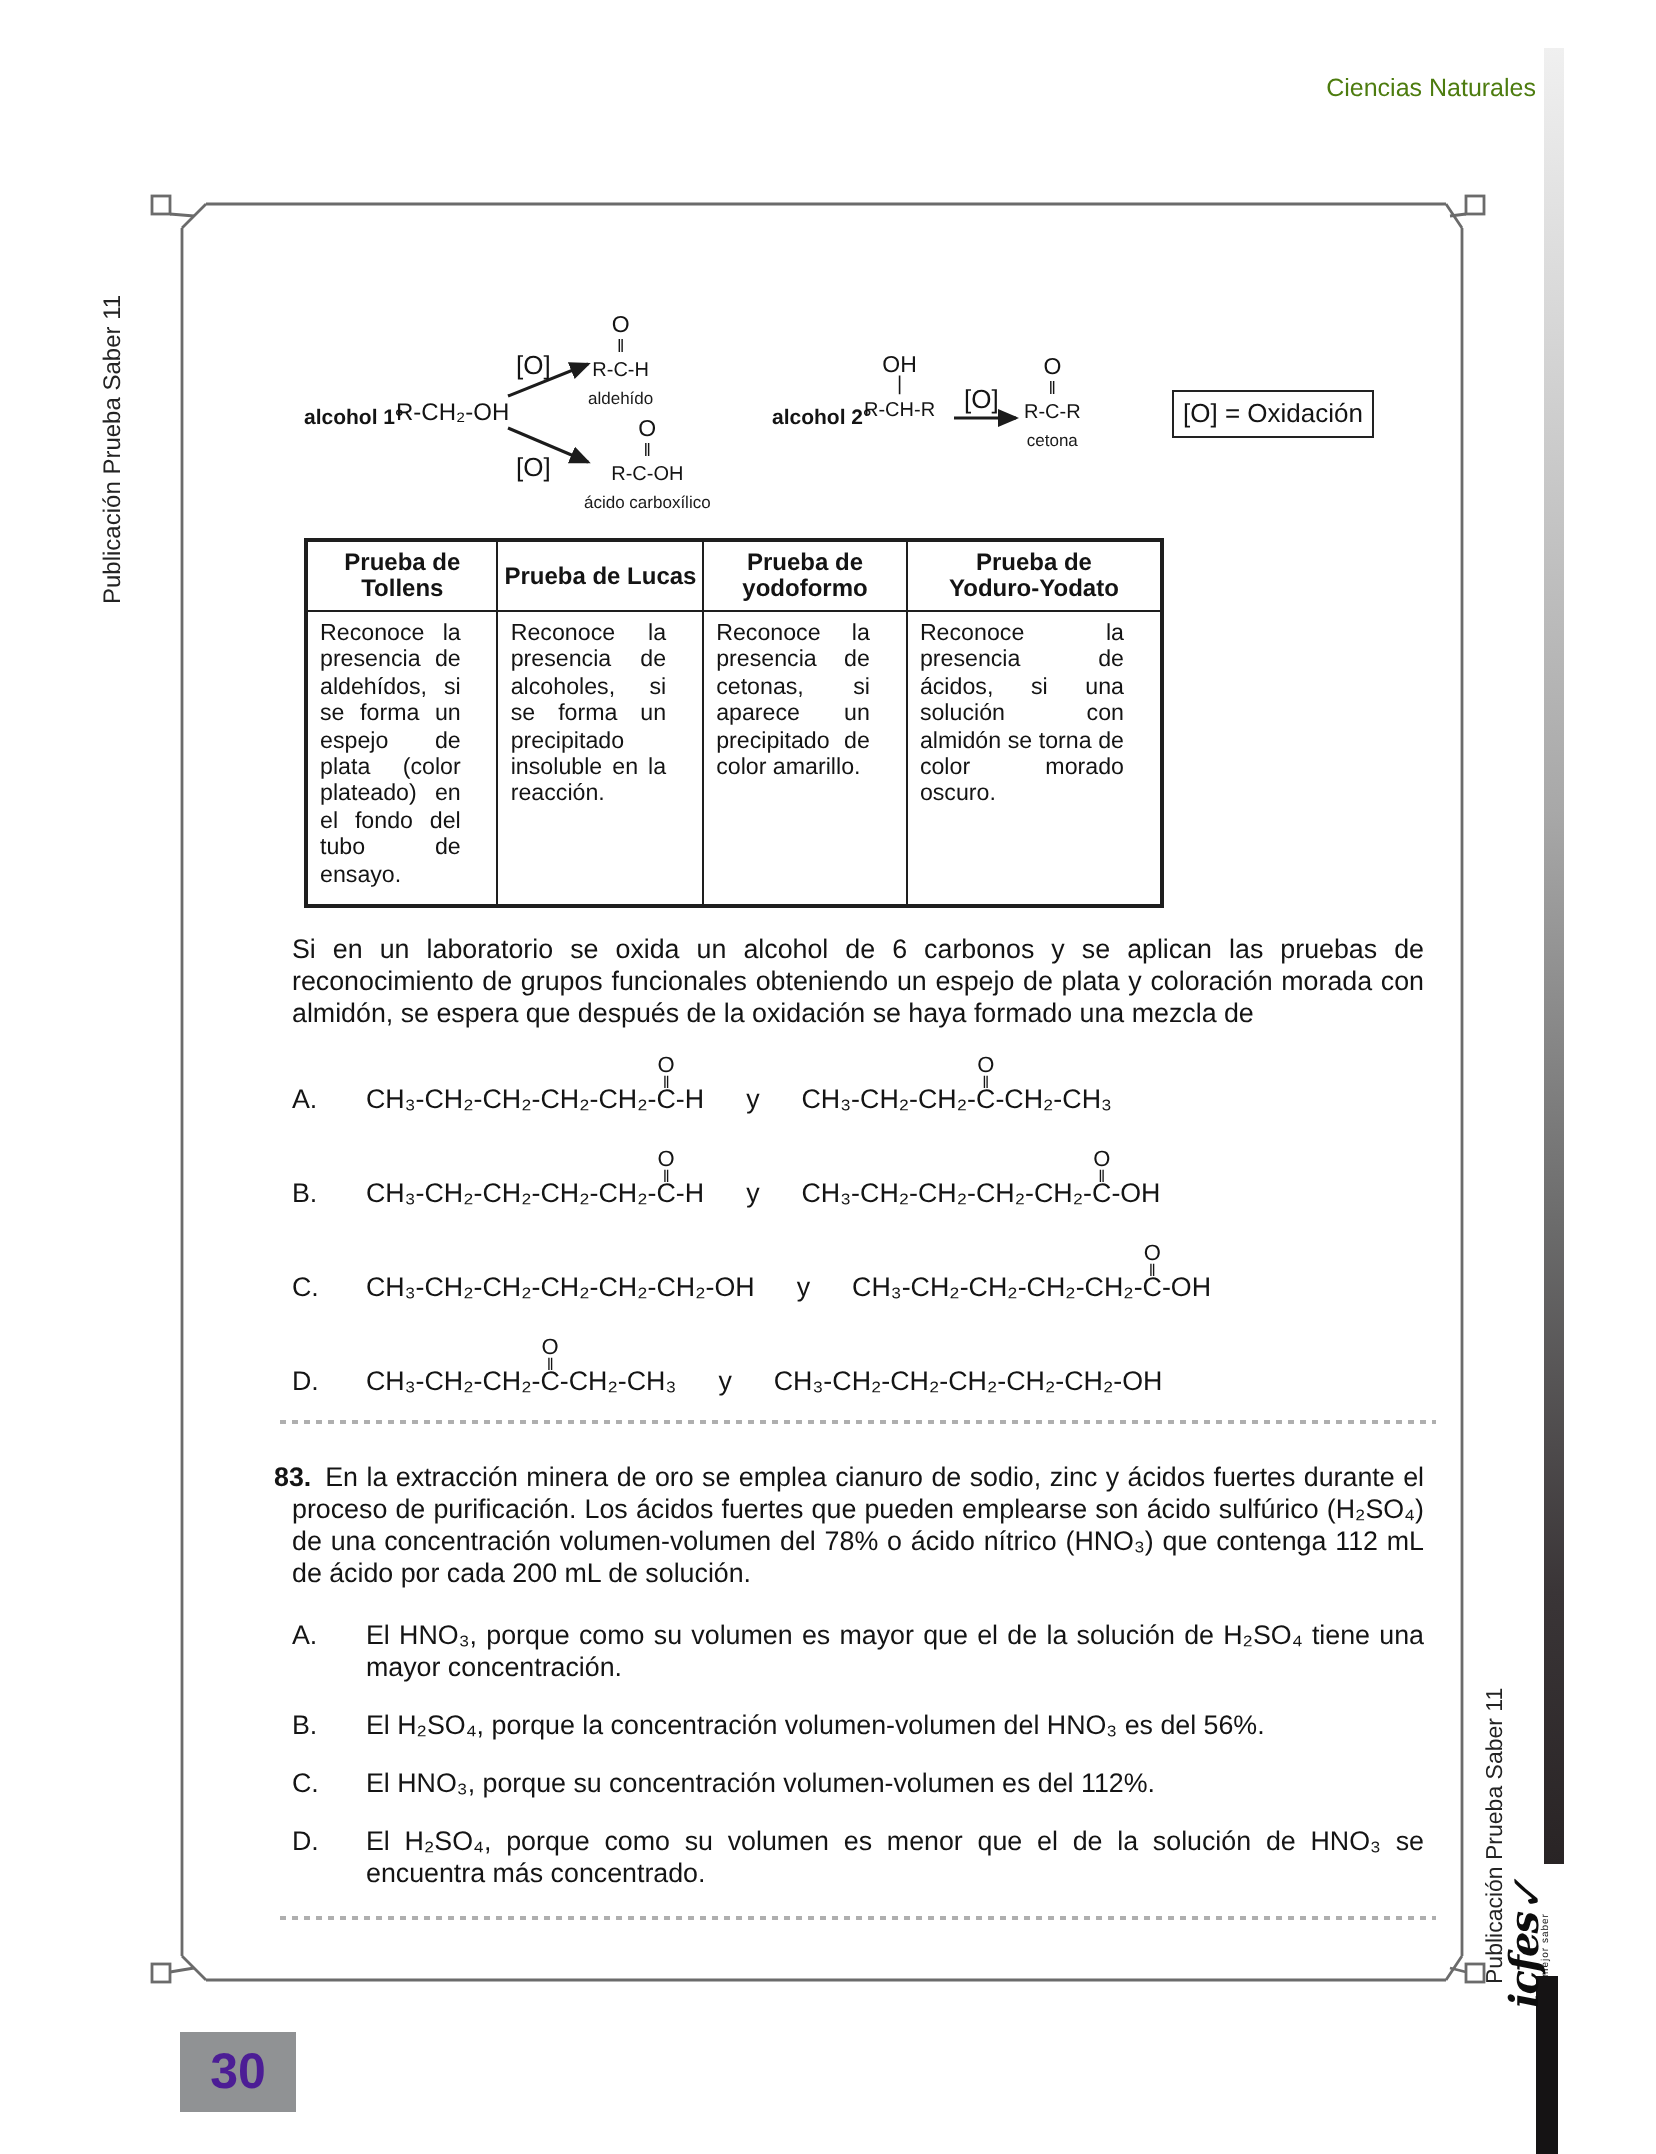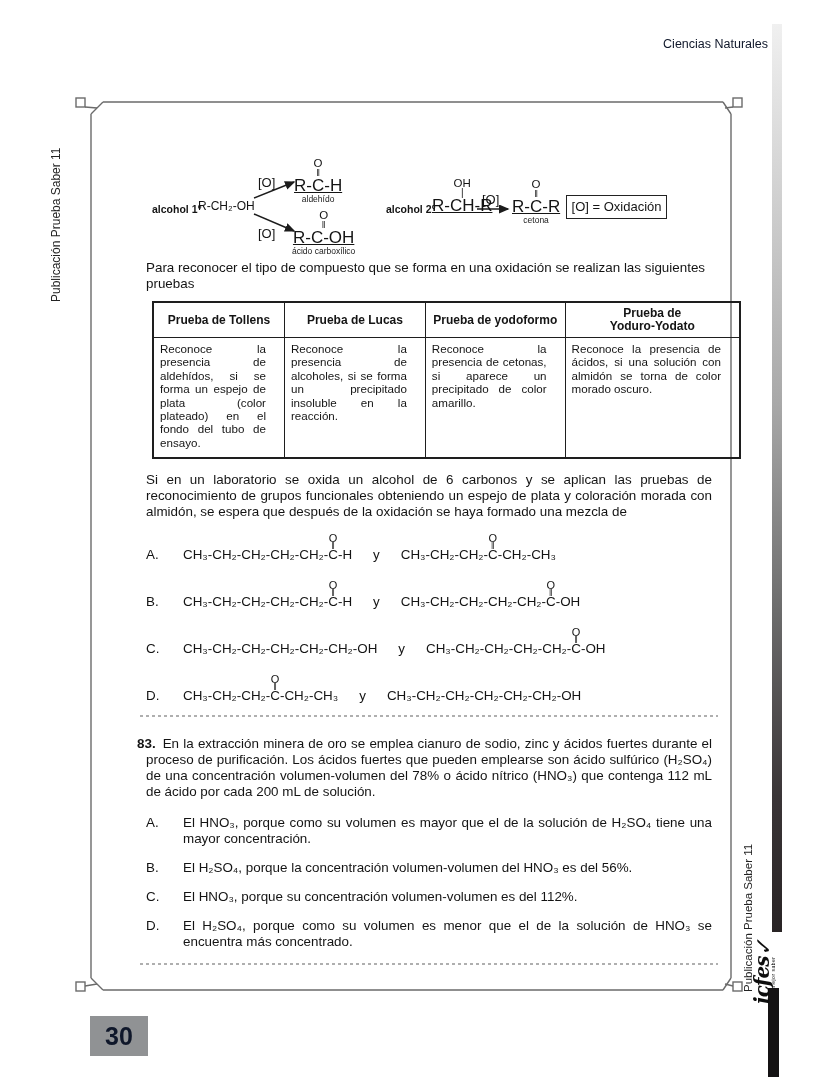--- a/index.html
+++ b/index.html
@@ -2,38 +2,38 @@
 <html><head>
 <meta charset="utf-8">
 <style>
   html,body { margin:0; padding:0; }
   body { width:828px; height:1077px; position:relative; background:#ffffff;
          font-family:"Liberation Sans","DejaVu Sans",sans-serif; color:#141414;
          overflow:hidden; }
   .page { position:absolute; inset:0; }
 
   
-  .section-header { position:absolute; top:37px; right:60px; font-size:12.5px; color:#0f172a;margin-left:32px; }
+  .section-header { position:absolute; top:37px; right:60px; font-size:12.5px; color:#4d7c0f;margin-left:32px; }
 
   
   .vtext { writing-mode:vertical-rl; transform:rotate(180deg); font-size:12px; color:#232323; }
   .side-left  { position:absolute; left:49px;  top:106px; height:196px; }
   .side-right { position:absolute; left:742px; top:838px; height:154px; font-size:11.5px; }
 
   
   .strip-top { position:absolute; left:772px; top:24px; width:10px; height:908px;
     background:linear-gradient(to bottom,#f0f0f0 0%,#d2d2d2 18%,#a8a8a8 42%,#6b6b6b 65%,#3a3537 85%,#292425 100%); }
   .strip-bottom { position:absolute; left:768px; top:988px; width:11px; height:89px; background:#151314; }
 
   
   .frame { position:absolute; left:0; top:0; pointer-events:none; }
 
   
   .pagenum { position:absolute; left:90px; top:1016px; width:58px; height:40px; background:#909294;
-    color:#0f172a; font-weight:bold; font-size:25px; display:flex; align-items:center; justify-content:center; }
+    color:#4c1d95; font-weight:bold; font-size:25px; display:flex; align-items:center; justify-content:center; }
 
   
   .logo-wrap { position:absolute; left:736px; top:924px; width:56px; height:92px; }
   .logo-rot { position:absolute; left:50%; top:50%; width:92px; height:56px;
     transform:translate(-50%,-50%) rotate(-90deg); display:flex; align-items:center; justify-content:center; }
   .logo-name { font-family:"DejaVu Serif",serif; font-style:italic; font-weight:bold; font-size:20px;
     letter-spacing:-1px; line-height:18px; color:#0d0d0d; }
   .logo-tag { font-size:5px; letter-spacing:0.5px; text-align:right; color:#0d0d0d; line-height:5px; }
   .logo-check { font-size:22px; font-weight:bold; color:#0d0d0d; margin-left:2px; transform:skewX(-8deg); }
 
@@ -45,30 +45,30 @@
   
   .figure { position:relative; height:103px; margin-top:2px; }
   .fig-el { position:absolute; line-height:1; white-space:nowrap; }
   .fig-label { font-size:10.5px; font-weight:bold; }
   .fig-formula { font-size:12px; }
   .fig-ox { font-size:13px; }
   .stack { display:flex; flex-direction:column; align-items:center; }
   .stack .o  { font-size:11.5px; line-height:11px; }
   .stack .db { font-size:9px; line-height:8px; }
   .stack .sb { font-size:10px; line-height:8px; }
-  .stack .f  { font-size:17px; line-height:16px; margin-top:1px;text-decoration:underline; }
+  .stack .f  { font-size:10px; line-height:16px; margin-top:1px; }
   .stack .cap{ font-size:8.5px; line-height:9px; margin-top:1px; color:#1a1a1a; }
-  .legend-box { position:absolute; left:420px; top:38px; width:99px; height:22px; border:1.5px solid #222;
+  .legend-box { position:absolute; left:440px; top:38px; width:99px; height:22px; border:1.5px solid #222;
     font-size:13px; display:flex; align-items:center; justify-content:center;text-align:center; }
   .fig-arrows { position:absolute; left:0; top:0; }
 
   .intro { margin-top:3px; }
 
   
-  table.ptable { border-collapse:collapse; margin:9px 0 0 6px; width:589px; border:2px solid #1e1e1e; }
+  table.ptable { border-collapse:collapse; margin:9px 0 0 6px; width:430px; border:2px solid #1e1e1e; }
   .ptable th, .ptable td { border:1px solid #1e1e1e; }
   .ptable th { font-size:12px; line-height:13px; padding:4px 2px; white-space:pre-line; }
   .ptable td { font-size:11.6px; line-height:13.4px; padding:4px 18px 8px 6px; text-align:justify; vertical-align:top; }
   .ptable col.c1{width:22.4%} .ptable col.c2{width:24%} .ptable col.c3{width:23.8%} .ptable col.c4{width:29.8%}
 
   .question { margin-top:13px; text-align:justify; }
 
   
   .opts82 { margin-top:2px; }
   .chem-opt { display:flex; align-items:baseline; padding-top:25px; height:22px; }
@@ -164,21 +164,20 @@
       <span class="fig-el stack" style="left:366px;top:22px">
         <span class="o">O</span>
         <span class="db">‖</span>
         <span class="f">R-C-R</span>
         <span class="cap">cetona</span>
       </span>
 
       <div class="legend-box">[O] = Oxidación</div>
     </div>
 
-    <p class="intro" style="margin:0">Para reconocer el tipo de compuesto que se forma en una oxidación se realizan las siguientes pruebas</p>
 
     <table class="ptable">
       <colgroup>
           <col class="c1">
           <col class="c2">
           <col class="c3">
           <col class="c4">
         </colgroup>
       <thead>
         <tr>

